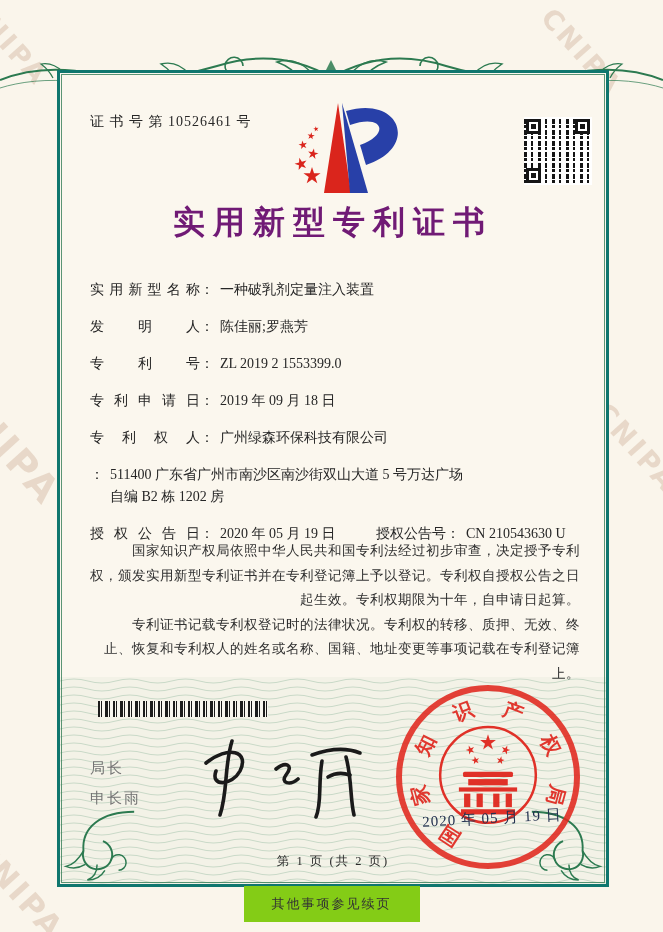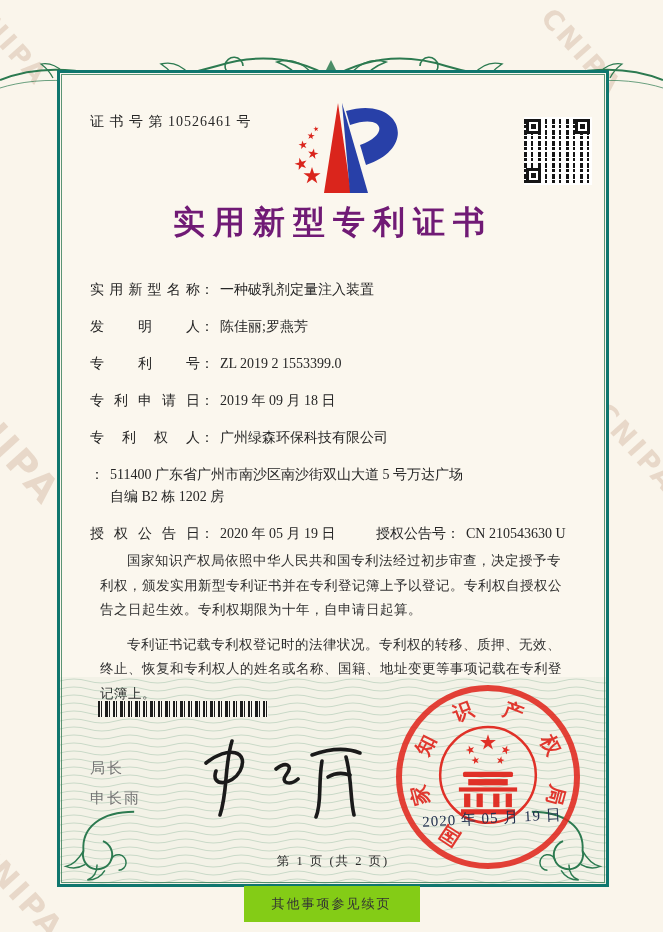--- a/index.html
+++ b/index.html
@@ -41,21 +41,21 @@
   .frow{display:flex; margin-bottom:15px;}
   .flabel{width:110px; flex:0 0 110px; text-align:justify; text-align-last:justify;}
   .fcolon{flex:0 0 auto; margin-right:6px;}
   .fvalue{flex:1; white-space:pre-line;}
   .grant-row{display:flex; margin-bottom:0;margin-top:14px;}
   .gpair{display:flex;}
   .gpair.left{width:286px; flex:0 0 286px;}
   
   .paras{position:absolute; left:30px; top:466px; width:490px; font-size:13.5px;
          line-height:1.82; letter-spacing:.5px; color:#303030;}
-  .paras p{margin:10px; text-indent:2em;}
+  .paras p{margin:0; text-indent:2em;text-align:right;}
   
   .band{position:absolute; left:0; bottom:0; width:100%; height:207px; z-index:1;}
   .band .waves{position:absolute; inset:0;}
   .corner{position:absolute; bottom:2px; z-index:2;}
   .corner.l{left:2px;} .corner.r{right:2px; transform:scaleX(-1);}
   .barcode{position:absolute; left:38px; top:24px; width:170px; height:16px;
     background:repeating-linear-gradient(90deg,#1c1c1c 0 2px,#f8f6ef 2px 3px,#1c1c1c 3px 4px,#f8f6ef 4px 7px,#1c1c1c 7px 10px,#f8f6ef 10px 11px,#1c1c1c 11px 12px,#f8f6ef 12px 15px);}
   .director{position:absolute; left:30px; top:76px; font-family:"Liberation Sans","DejaVu Sans",sans-serif;
             font-size:15px; line-height:30px; letter-spacing:2px; color:#737373;}
   .sig{position:absolute; left:130px; top:52px;}

